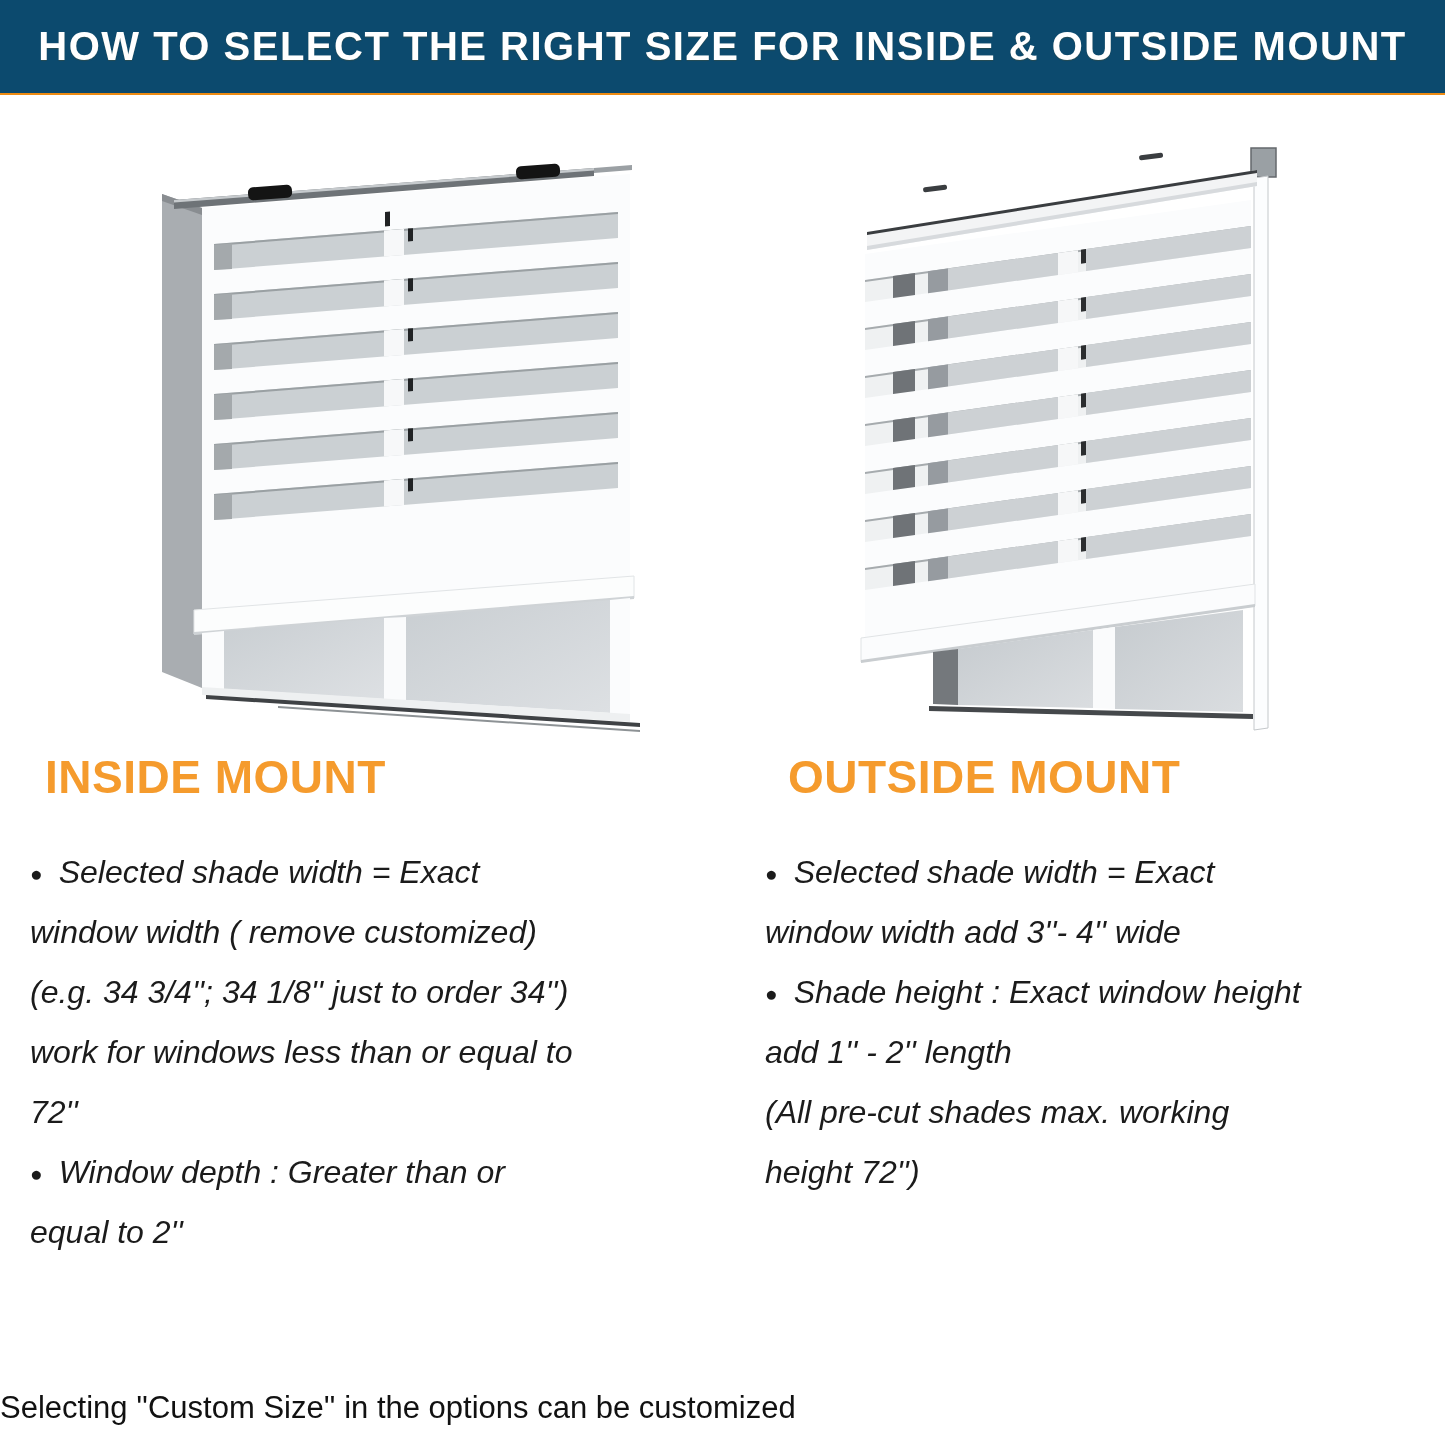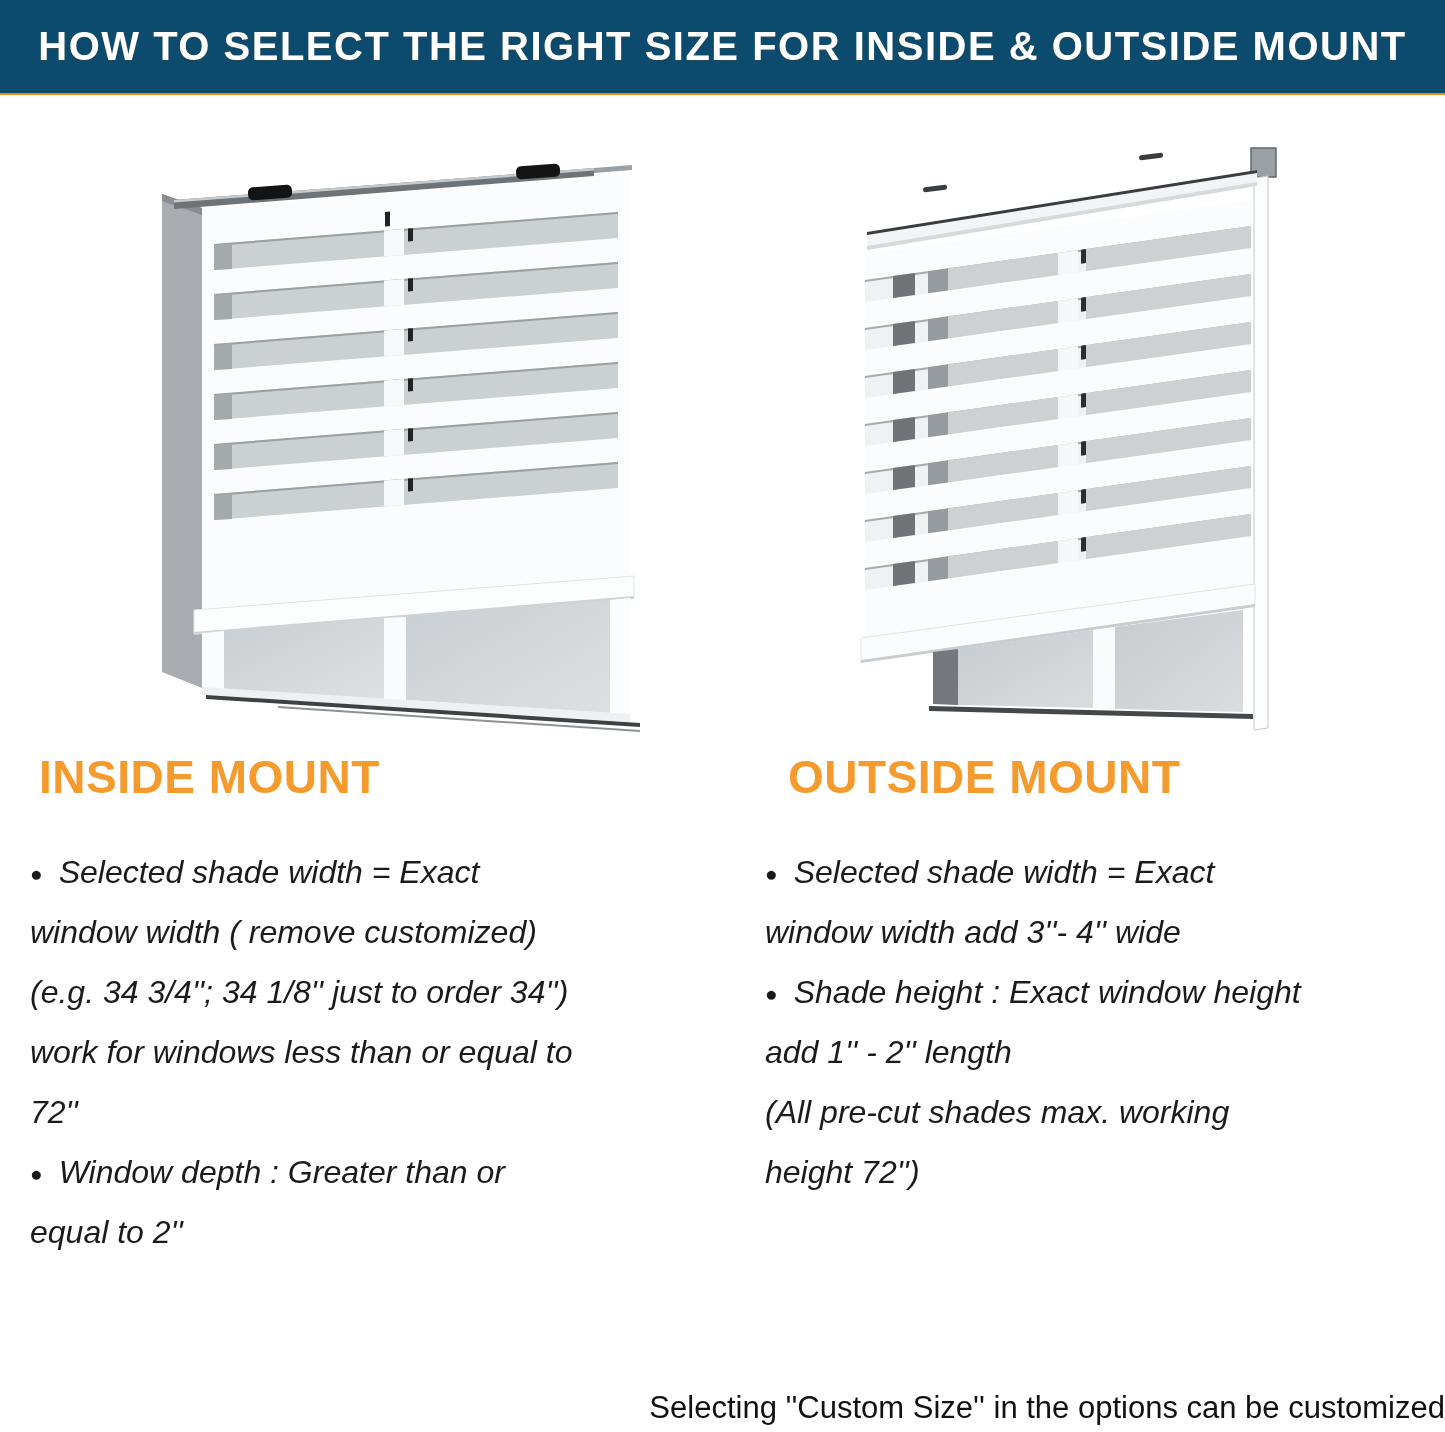--- a/index.html
+++ b/index.html
@@ -30,41 +30,41 @@
   .illus.right{left:853px;top:132px;}
   .mount-heading{
     position:absolute;
     margin:0;
     color:#F59B2D;
     font-size:46px;
     font-weight:bold;
     letter-spacing:0.5px;
     white-space:nowrap;
   }
-  .mount-heading.inside{left:39px;top:750px;}
+  .mount-heading.inside{left:45px;top:750px;}
   .mount-heading.outside{left:788px;top:750px;}
   .bullets{
     position:absolute;
     font-size:32px;
     line-height:60px;
     color:#1b1b1b;
     font-style:italic;
   }
   .bullets.left-col{left:30px;top:842px;width:700px;}
   .bullets.right-col{left:765px;top:842px;width:680px;}
   .tline{height:60px;white-space:nowrap;}
   .dot{
     display:inline-block;
     font-size:21px;
     vertical-align:2px;
     margin-right:16px;
   }
   .footer-note{
     position:absolute;left:0;top:1390px;width:1445px;
-    text-align:right;
+    text-align:left;
     font-size:31px;
     color:#111111;
     white-space:nowrap;
   }
 </style>
 </head>
 <body>
 
 <div class="page">
 

